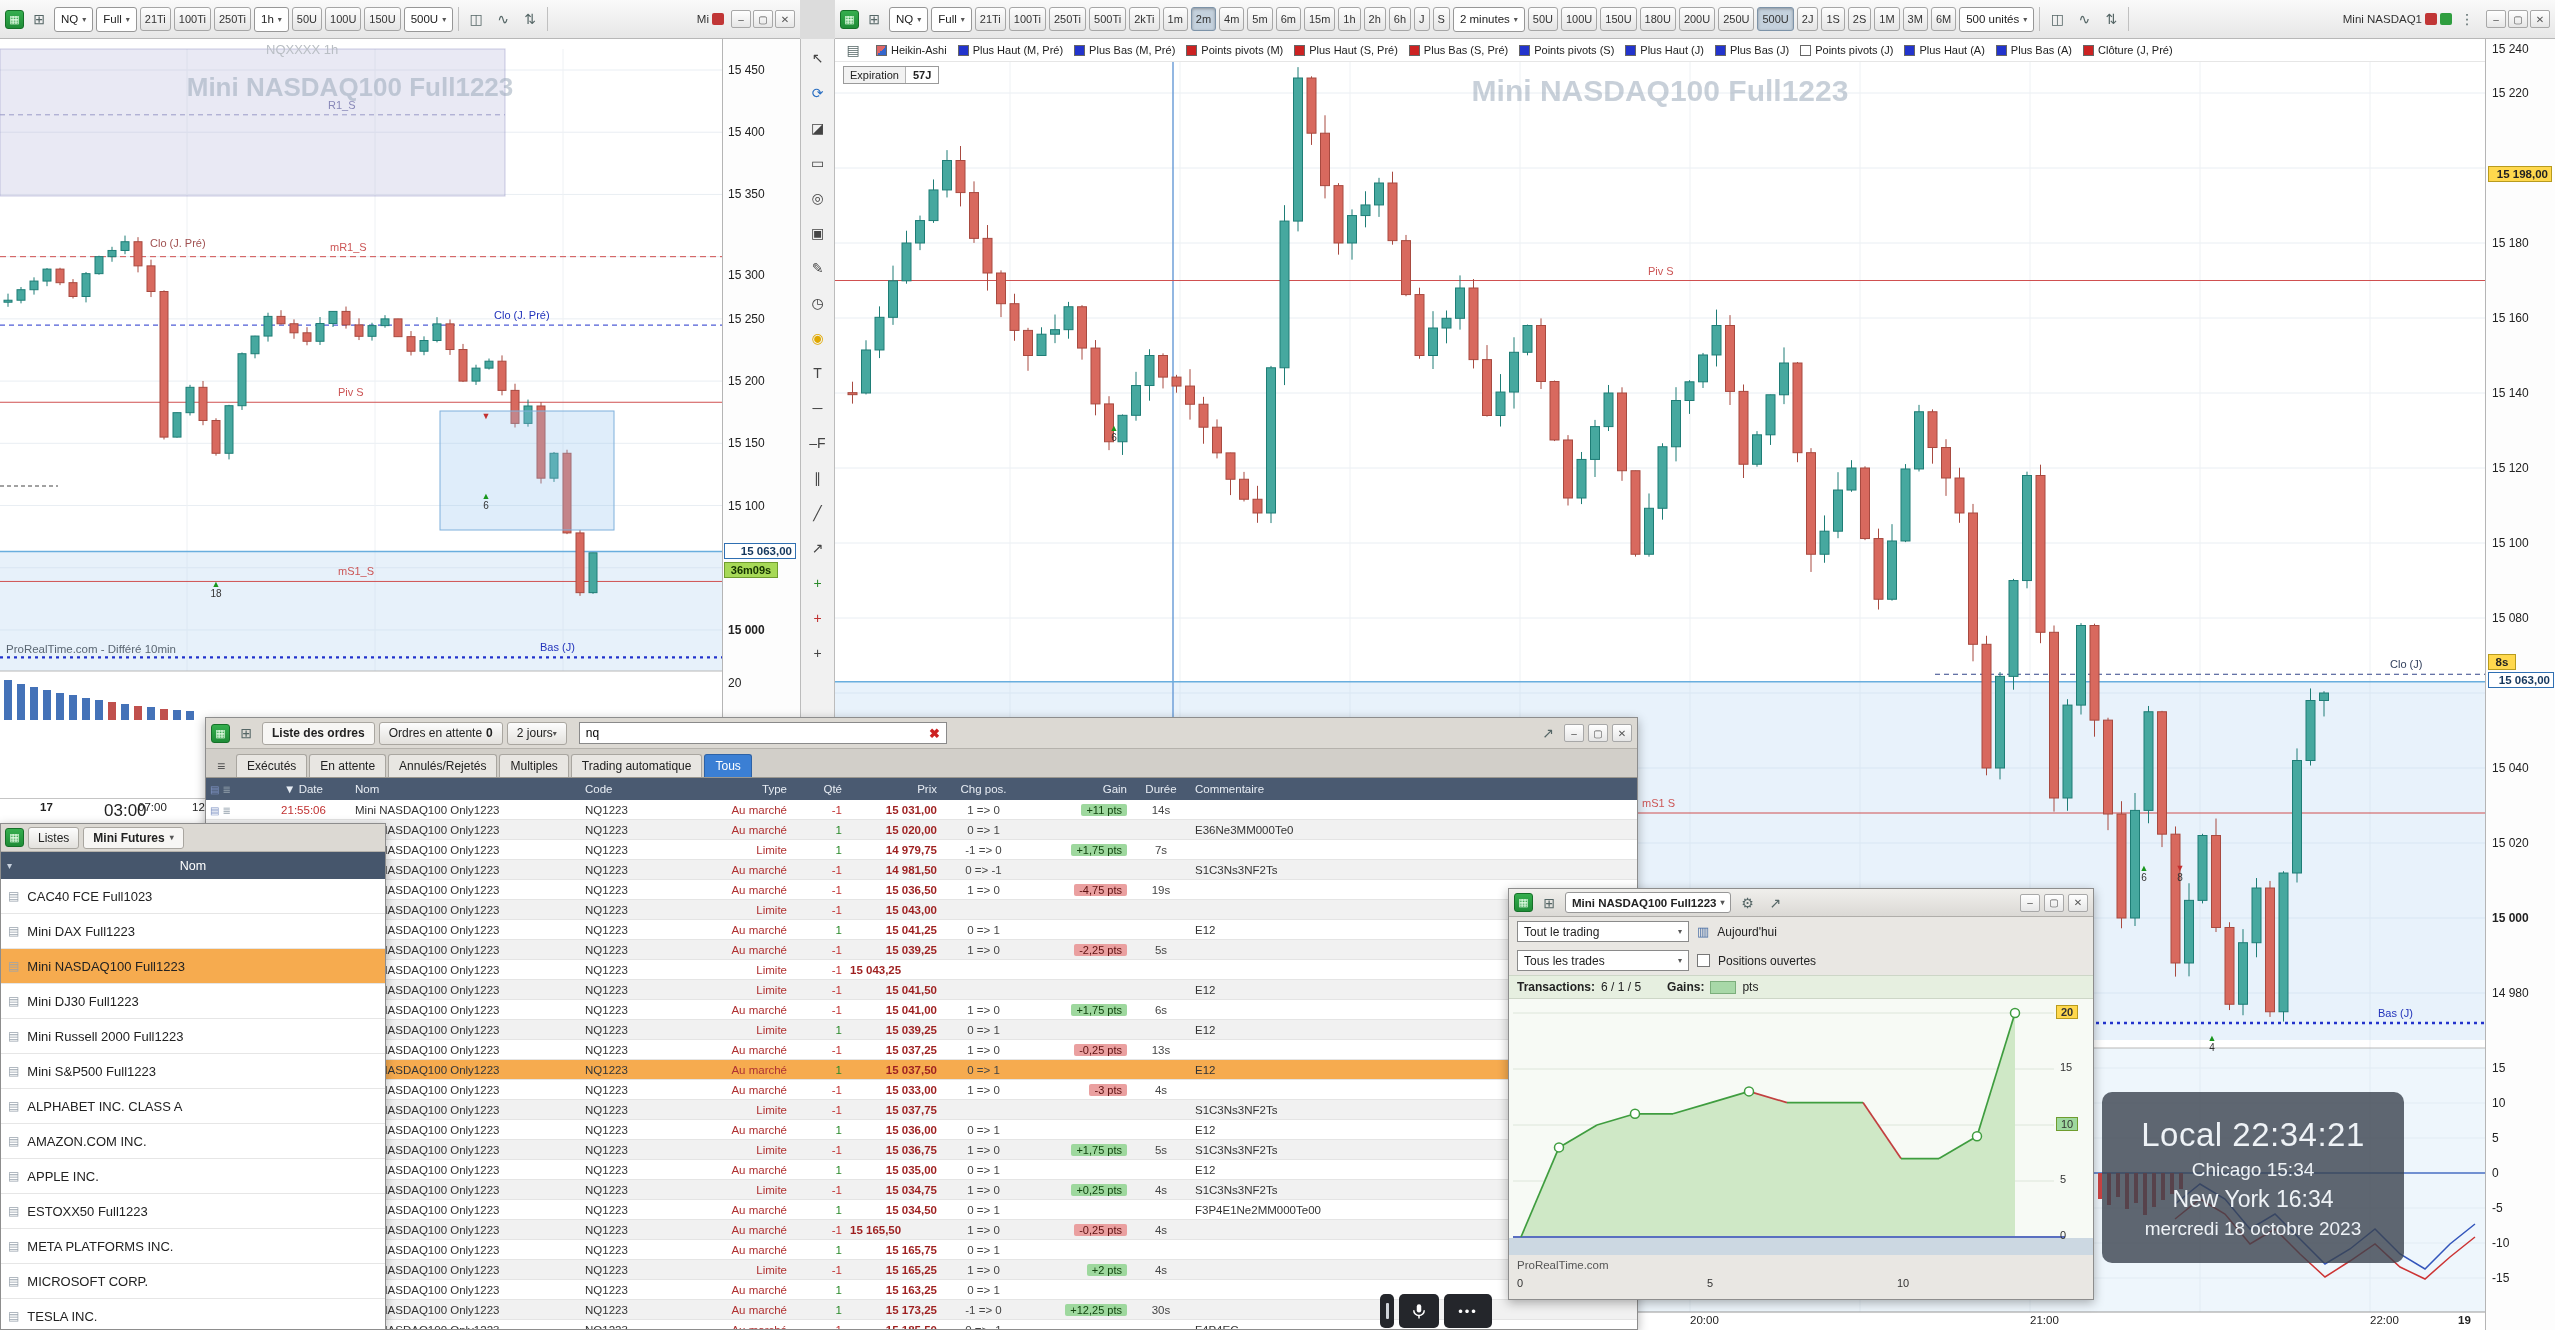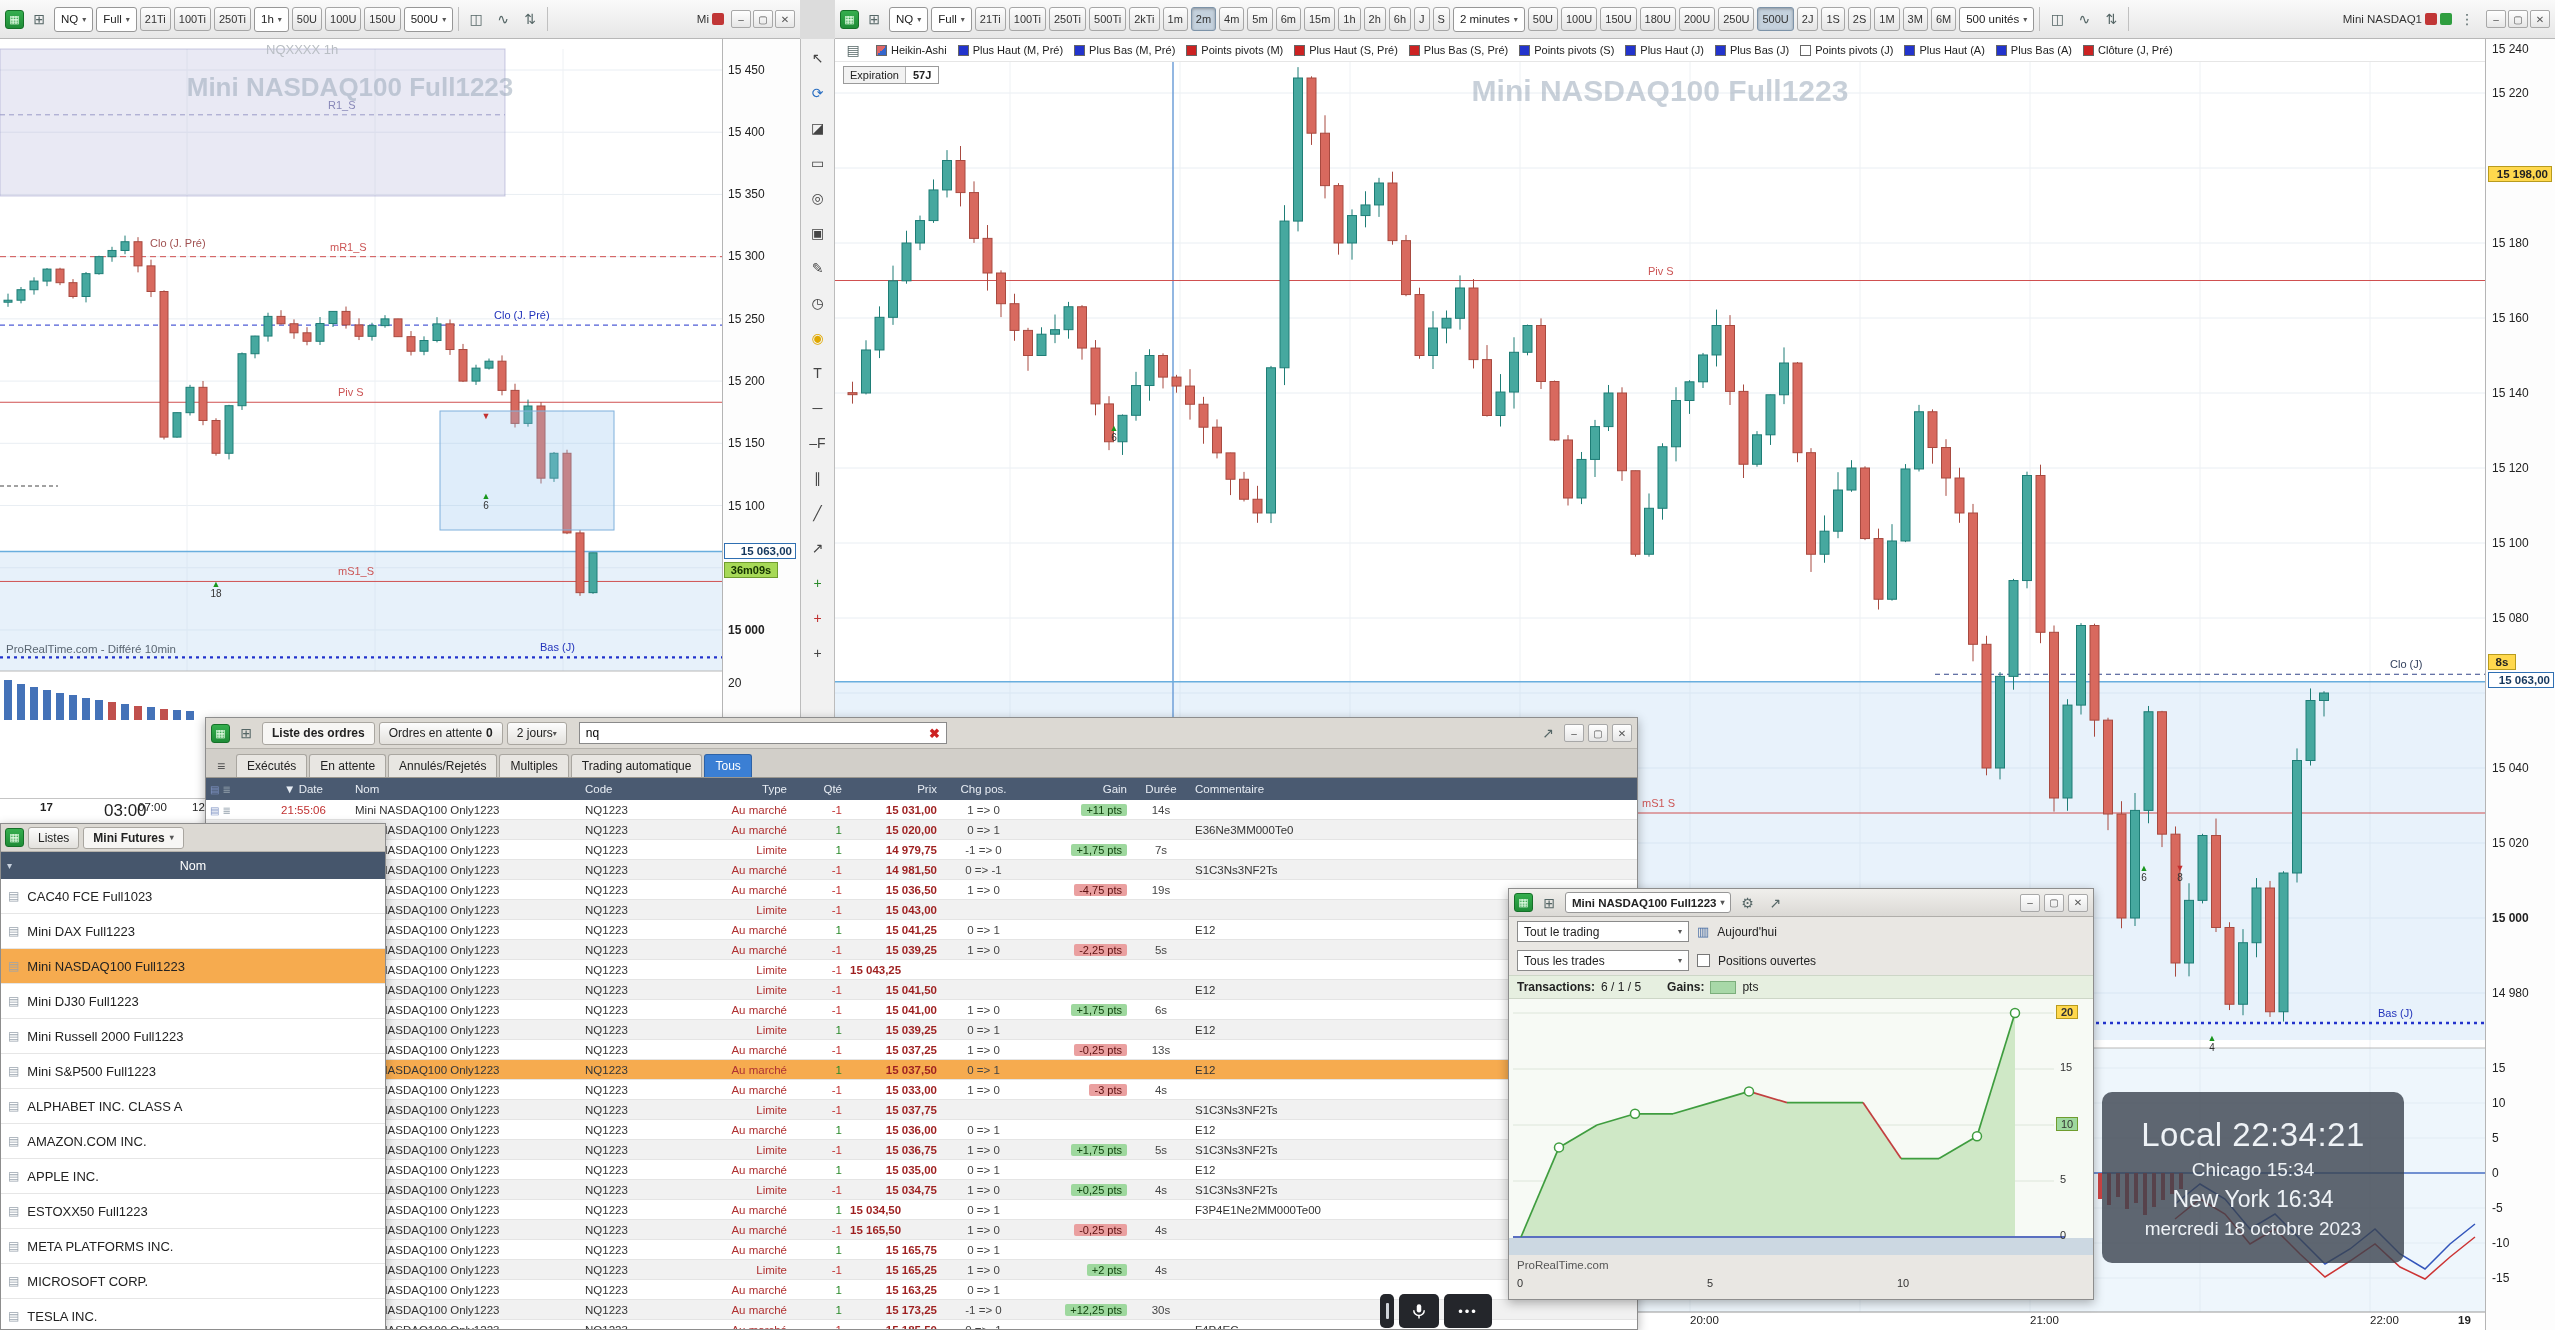--- a/index.html
+++ b/index.html
@@ -762,21 +762,21 @@
 
   <div id="overlay">
     <div id="lw-code">NQXXXX  1h</div>
     <div id="lw-wm" class="wm">Mini NASDAQ100 Full1223</div>
     <div id="rw-wm" class="wm">Mini NASDAQ100 Full1223</div>
     <div id="lw-footer">ProRealTime.com - Différé 10min</div>
     <div class="hline"></div>
   <div class="axlbl" style="left: 728px; top: 63px;">15 450</div>
       <div class="axlbl" style="left: 728px; top: 125.22px;">15 400</div>
       <div class="axlbl" style="left: 728px; top: 187.44px;">15 350</div>
-      <div class="axlbl" style="left: 728px; top: 249px;">15 300</div>
+      <div class="axlbl" style="left: 728px; top: 268px;">15 300</div>
       <div class="axlbl" style="left: 728px; top: 311.88px;">15 250</div>
       <div class="axlbl" style="left: 728px; top: 374.1px;">15 200</div>
       <div class="axlbl" style="left: 728px; top: 436.32px;">15 150</div>
       <div class="axlbl" style="left: 728px; top: 498.54px;">15 100</div>
       <div class="axlbl b" style="left: 728px; top: 622.98px;">15 000</div>
       <div class="axlbl" style="left: 728px; top: 676px;">20</div>
       <div class="axlbl b" style="left: 40px; top: 801px; font-size: 11.5px;">17</div>
       <div class="axlbl" style="left: 84px; top: 801px; font-size: 17px; margin-left: 20px;">03:00</div>
       <div class="axlbl" style="left: 138px; top: 801px; font-size: 11.5px;">07:00</div>
       <div class="axlbl" style="left: 192px; top: 801px; font-size: 11.5px;">12:00</div>
@@ -1157,21 +1157,21 @@
           <div class="cell c-chg" style="width: 60px; text-align: center;">4s</div>
           <div class="cell c-name" style="width: 448px; text-align: left;">S1C3Ns3NF2Ts</div>
         </div>
         <div class="o-row">
           <div class="cell" style="width: 50px;"><span class="ri ri1">▤</span><span class="ri ri2">≣</span></div>
           <div class="cell c-date" style="width: 95px; text-align: center;">21:30:48</div>
           <div class="cell c-name" style="width: 230px; text-align: left;">Mini NASDAQ100 Only1223</div>
           <div class="cell c-name" style="width: 90px; text-align: left;">NQ1223</div>
           <div class="cell c-type" style="width: 120px; text-align: right;">Au marché</div>
           <div class="cell c-qty pos" style="width: 55px; text-align: right;">1</div>
-          <div class="cell c-price" style="width: 95px; ">15 034,50</div>
+          <div class="cell c-price" style="width: 95px; text-align: right;">15 034,50</div>
           <div class="cell c-chg" style="width: 85px; text-align: center;">0 =&gt; 1</div>
           <div class="cell " style="width: 105px; text-align: right;"></div>
           <div class="cell c-chg" style="width: 60px; text-align: center;"></div>
           <div class="cell c-name" style="width: 448px; text-align: left;">F3P4E1Ne2MM000Te00</div>
         </div>
         <div class="o-row">
           <div class="cell" style="width: 50px;"><span class="ri ri1">▤</span><span class="ri ri2">≣</span></div>
           <div class="cell c-date" style="width: 95px; text-align: center;">15:39:21</div>
           <div class="cell c-name" style="width: 230px; text-align: left;">Mini NASDAQ100 Only1223</div>
           <div class="cell c-name" style="width: 90px; text-align: left;">NQ1223</div>

